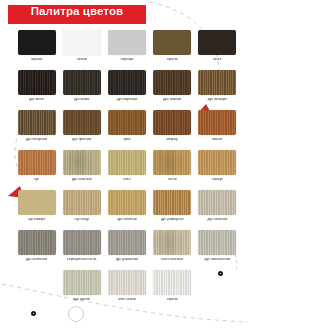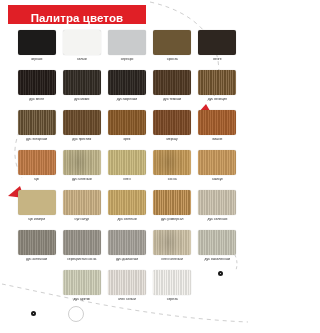--- a/index.html
+++ b/index.html
@@ -18,21 +18,21 @@
     pointer-events: none;
     z-index: 0;
   }
 
   
   .banner {
     position: absolute;
     left: 8px; top: 5px;
     width: 138px; height: 19px;
     background: #e01f26;
-    display: flex; align-items: flex-end; justify-content: center;
+    display: flex; align-items: flex-start; justify-content: center;
     z-index: 3;
   }
   .banner-title {
     color: #ffffff;
     font-size: 11.5px;
     font-weight: bold;
     letter-spacing: .1px;
     white-space: nowrap;
   }
 

